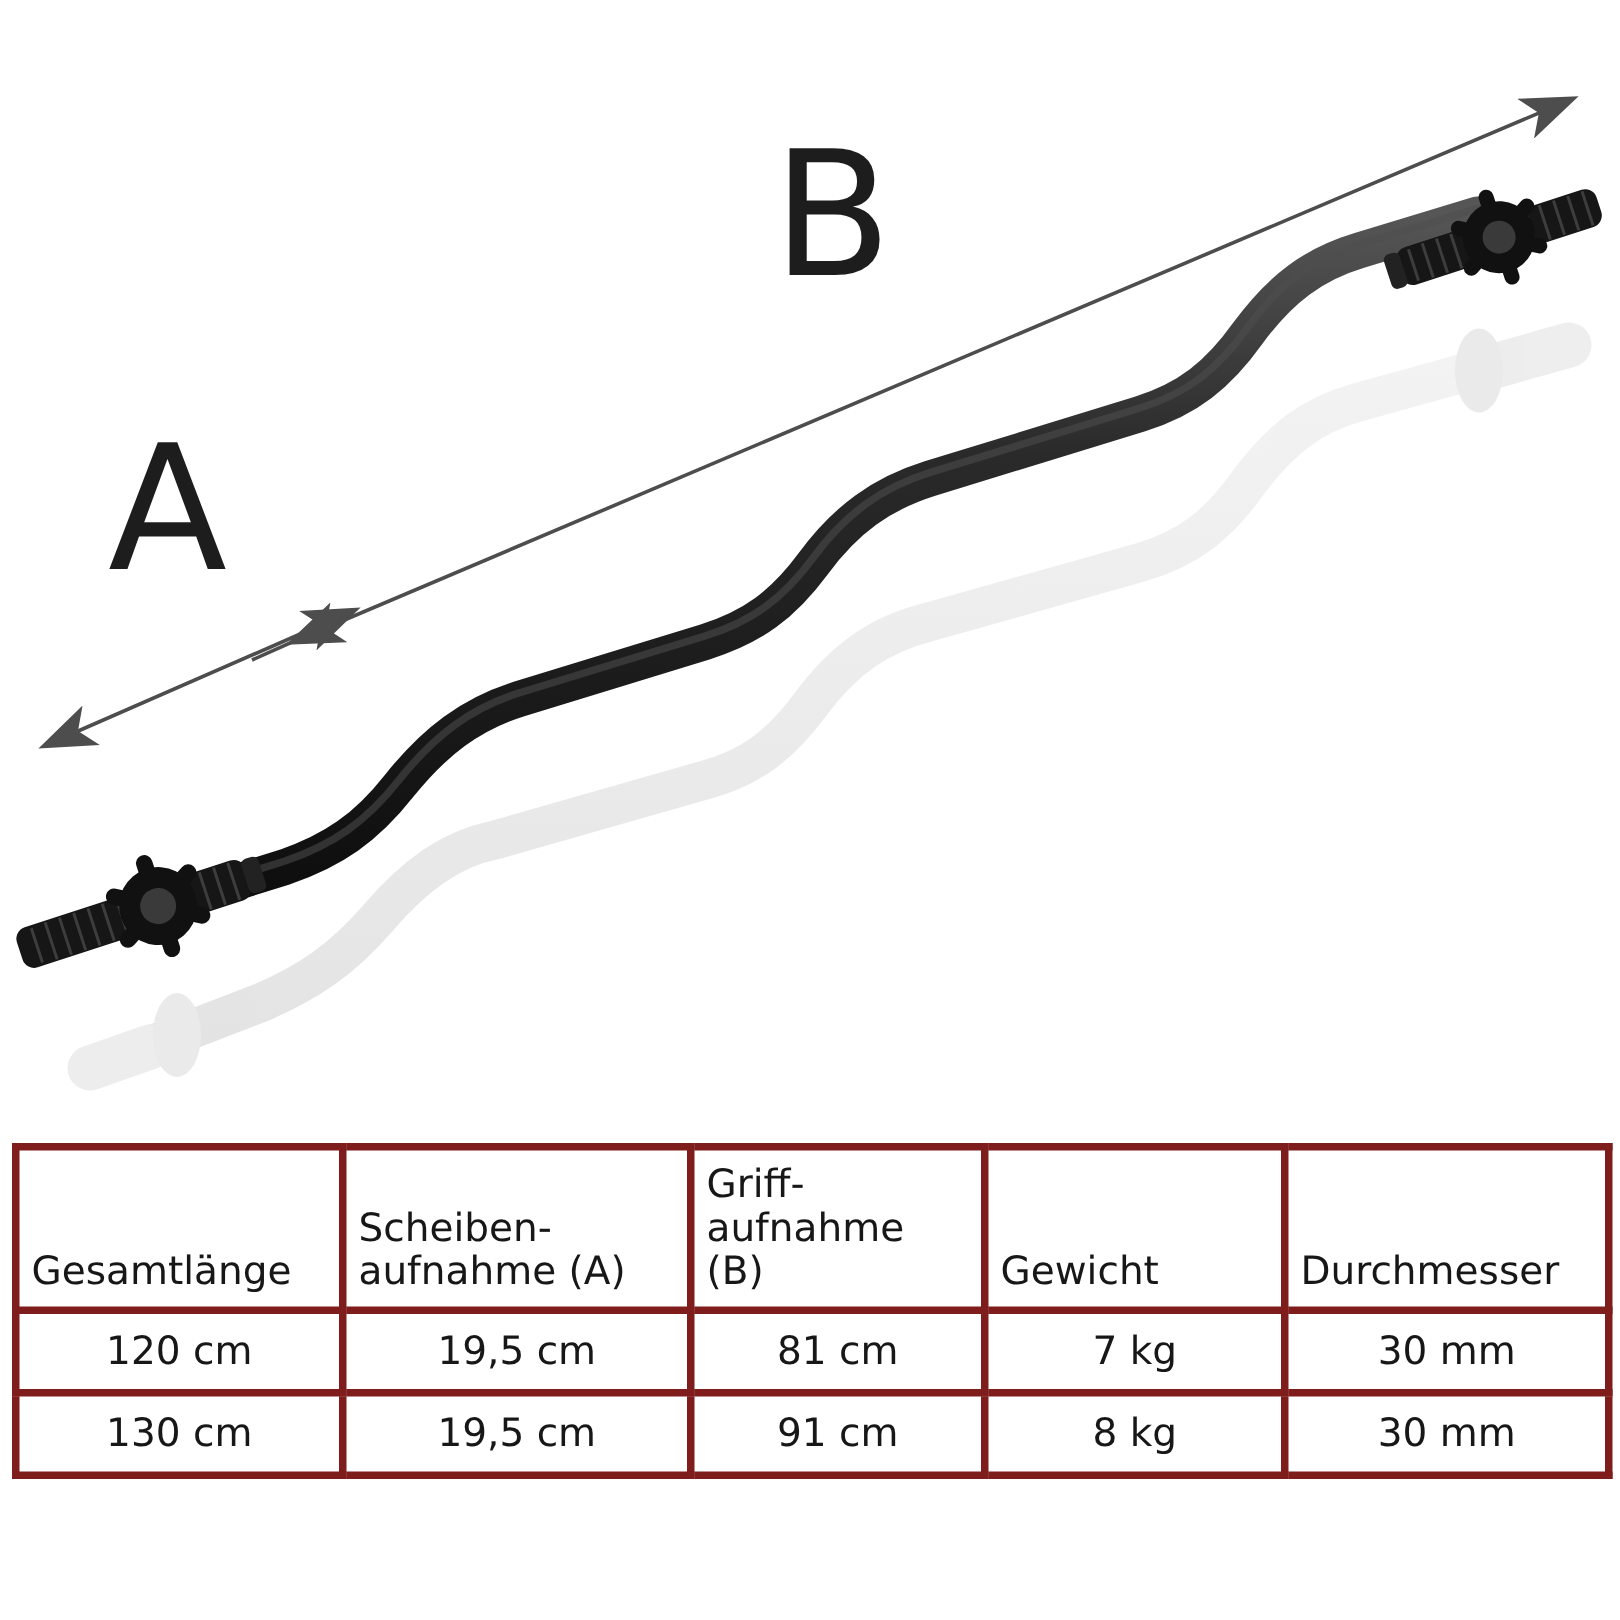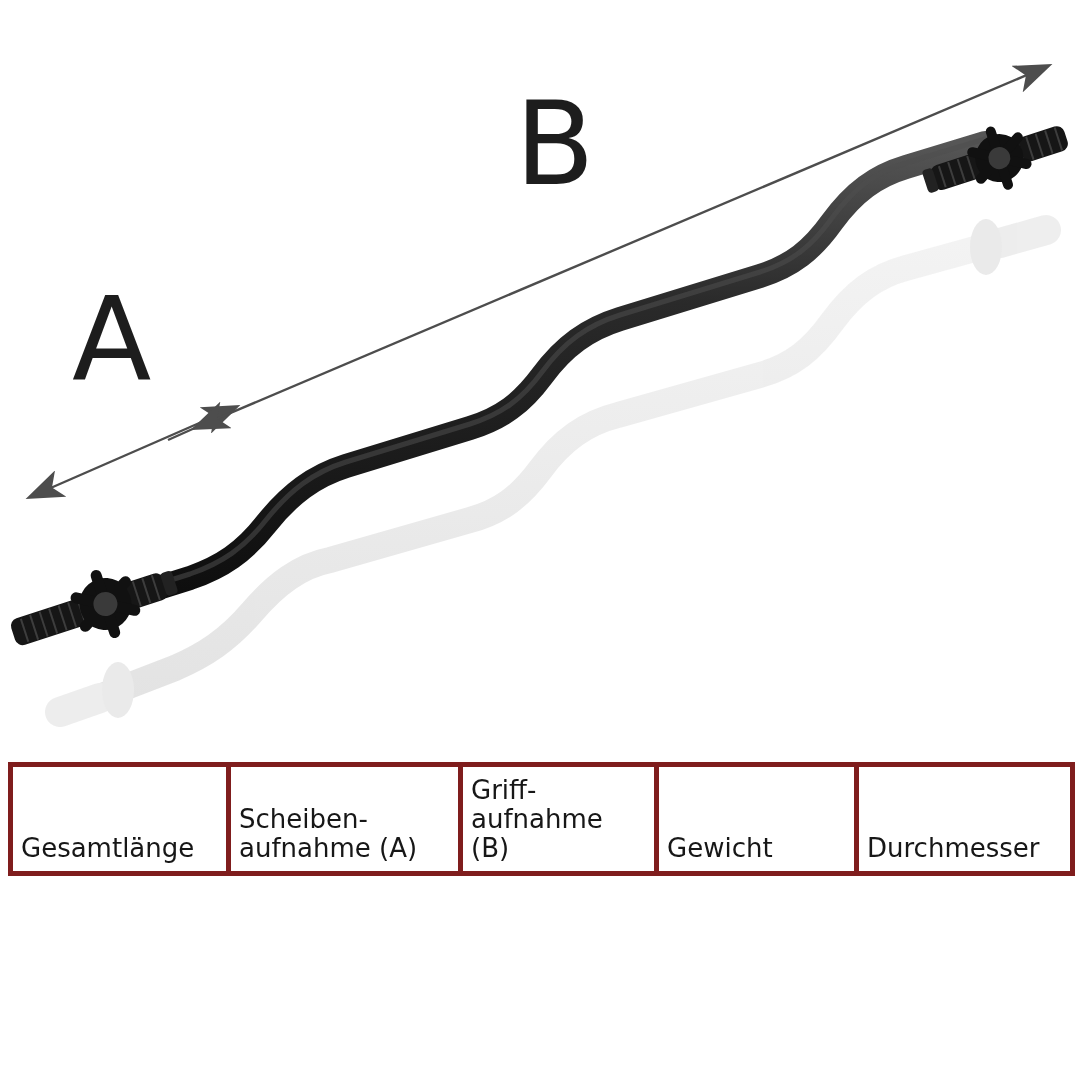--- a/index.html
+++ b/index.html
@@ -258,17 +258,31 @@
           </th>
           <th>
             <div>Gewicht</div>
           </th>
           <th>
             <div>Durchmesser</div>
           </th>
         </tr>
       </thead>
       <tbody>
+        <tr>
+          <td>120 cm</td>
+          <td>19,5 cm</td>
+          <td>81 cm</td>
+          <td>7 kg</td>
+          <td>30 mm</td>
+        </tr>
+        <tr>
+          <td>130 cm</td>
+          <td>19,5 cm</td>
+          <td>91 cm</td>
+          <td>8 kg</td>
+          <td>30 mm</td>
+        </tr>
       </tbody>
     </table>
   </div>
 
 </div>
 
 </body></html>

